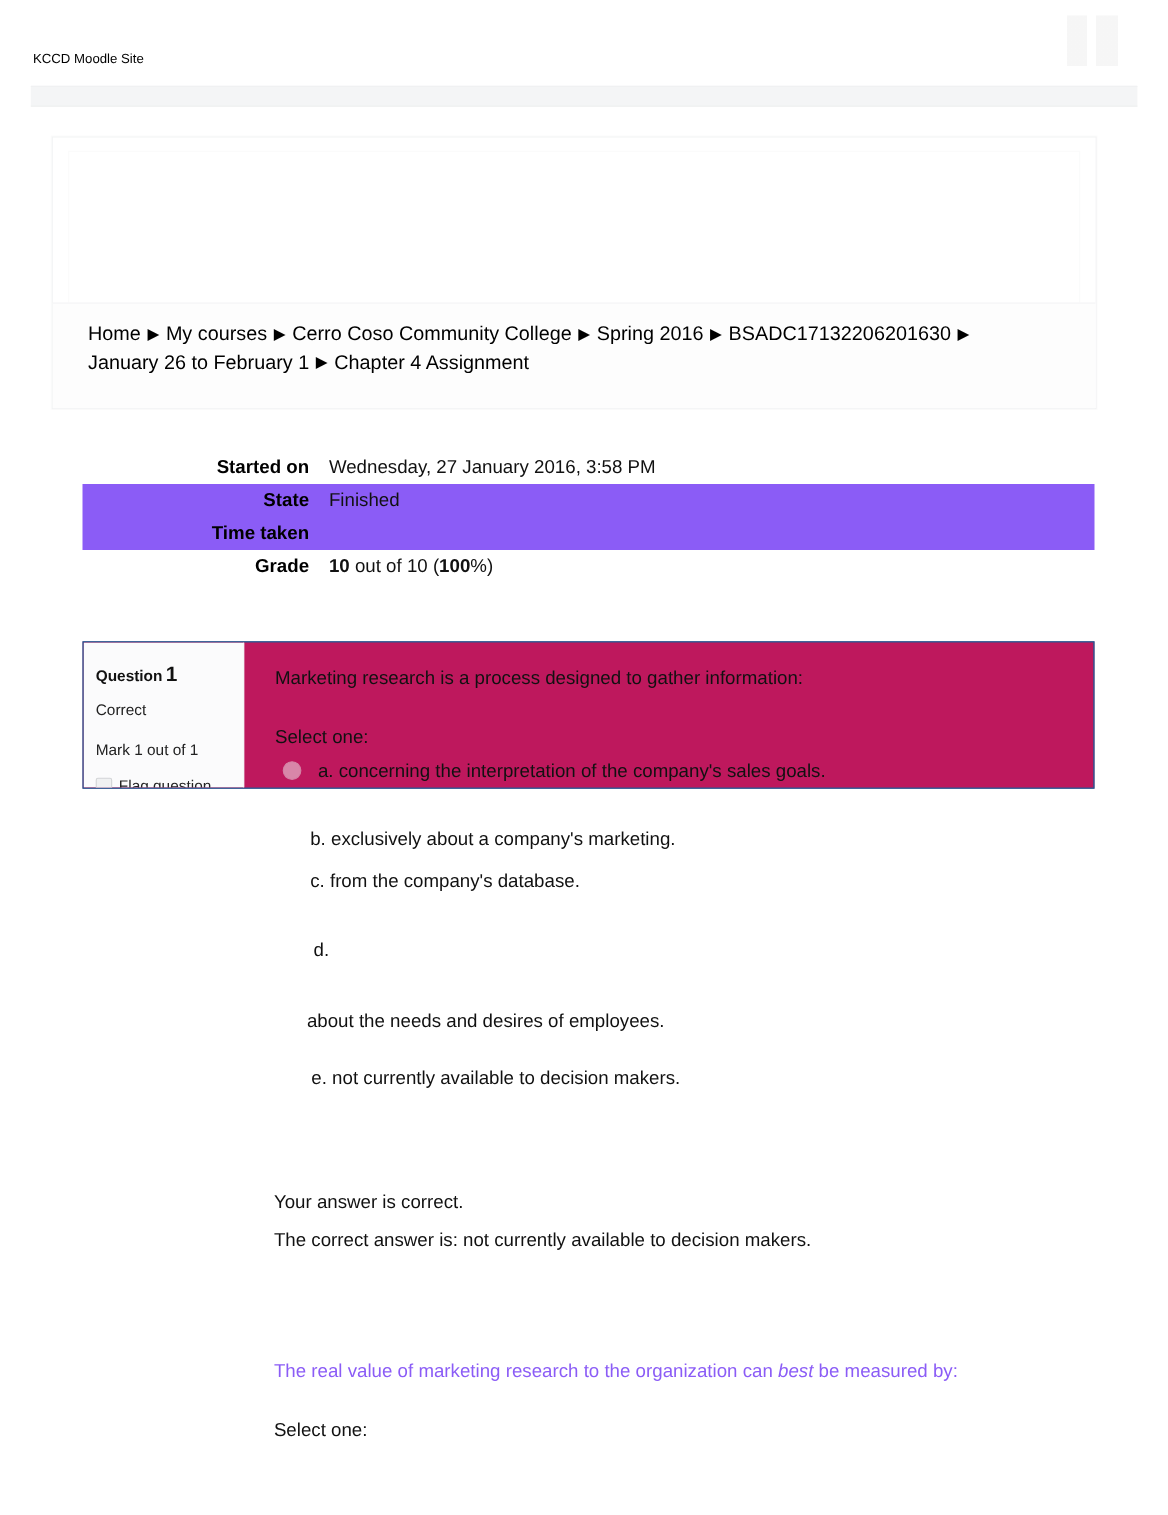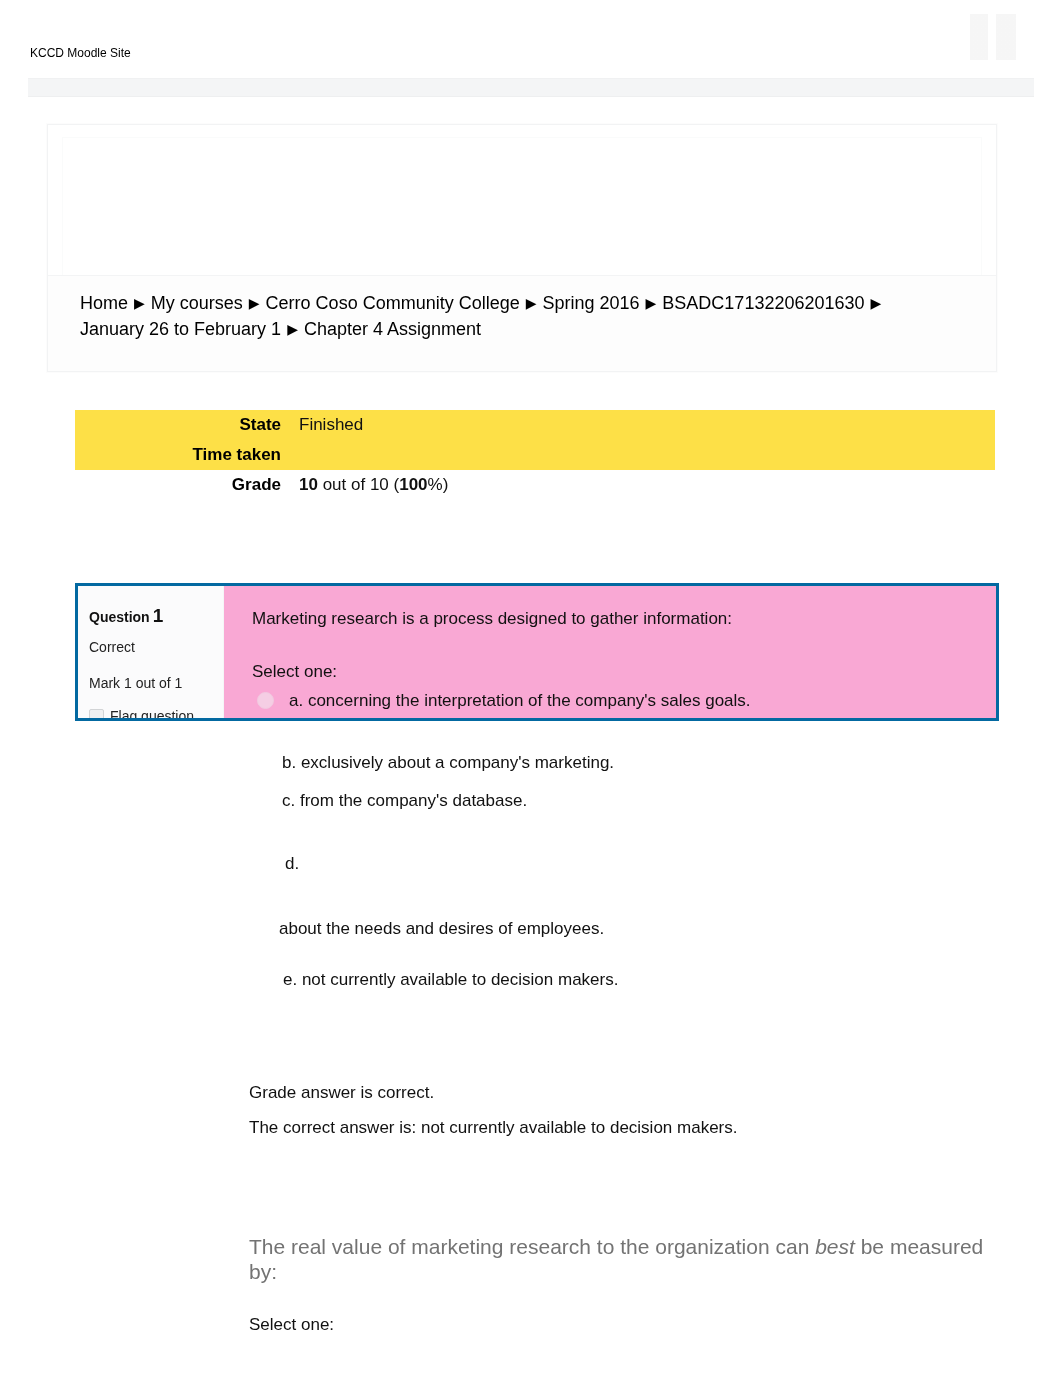--- a/index.html
+++ b/index.html
@@ -102,21 +102,21 @@
     position: absolute;
     left: 75px;
     top: 410px;
     width: 920px;
   }
   .summary-row {
     display: flex;
     align-items: baseline;
     height: 30px;
   }
-  .summary-row.alt { background: #fde047; }
+  .summary-row.alt { background: #8b5cf6; }
   .sum-label {
     width: 206px;
     text-align: right;
     font-weight: bold;
     font-size: 17px;
     line-height: 30px;
     color: #000;
     padding-right: 0;
   }
   .sum-value {
@@ -128,22 +128,22 @@
   }
   .sum-value b { font-weight: bold; }
 
   
   .question-card {
     position: absolute;
     left: 75px;
     top: 583px;
     width: 918px;
     height: 132px;
-    background: #f9a8d4;
-    border: 3px solid #0369a1;
+    background: #be185d;
+    border: 1px solid #0369a1;
     overflow: hidden;
   }
   .q-info {
     position: absolute;
     left: 0; top: 0;
     width: 145px;
     height: 132px;
     background: #fbfbfc;
     border-right: 1px solid #f5f6f7;
   }
@@ -250,23 +250,23 @@
   .fb-line.second { margin-top: 10px; }
 
   
   .question2 {
     position: absolute;
     left: 249px;
     top: 1234px;
     width: 740px;
   }
   .q2-text {
-    font-size: 21px;
-    line-height: 25px;
-    color: #737373;
+    font-size: 17px;
+    line-height: 25px;
+    color: #8b5cf6;
   }
   .q2-text i { font-style: italic; }
   .q2-selectone {
     margin-top: 28px;
     font-size: 17px;
     line-height: 25px;
     color: #111;
   }
 </style>
 </head>
@@ -284,20 +284,24 @@
 
   <div class="breadcrumb-bar">
     <div class="breadcrumb">
       <span class="bc-item">Home</span><span class="bc-sep">▶</span><span class="bc-item">My courses</span><span class="bc-sep">▶</span><span class="bc-item">Cerro Coso Community College</span><span class="bc-sep">▶</span><span class="bc-item">Spring 2016</span><span class="bc-sep">▶</span><span class="bc-item">BSADC17132206201630</span><span class="bc-sep">▶</span><span class="bc-item">January 26 to February 1</span><span class="bc-sep">▶</span><span class="bc-item">Chapter 4 Assignment</span>
     </div>
   </div>
 </div>
 
 <div class="summary">
 
+  <div class="summary-row">
+    <div class="sum-label">Started on</div>
+    <div class="sum-value">Wednesday, 27 January 2016, 3:58 PM</div>
+  </div>
 
   <div class="summary-row alt">
     <div class="sum-label">State</div>
     <div class="sum-value">Finished</div>
   </div>
 
 
   <div class="summary-row alt">
     <div class="sum-label">Time taken</div>
   </div>
@@ -351,20 +355,20 @@
     <span>about the needs and desires of employees.</span>
   </div>
 
   <div class="answer-row ans-e">
     <span>e. not currently available to decision makers.</span>
   </div>
 
 </div>
 
 <div class="feedback">
-  <div class="fb-line">Grade answer is correct.</div>
+  <div class="fb-line">Your answer is correct.</div>
   <div class="fb-line second">The correct answer is: not currently available to decision makers.</div>
 </div>
 
 <div class="question2">
   <div class="q2-text"><span>The real value of marketing research to the organization can </span><i>best</i><span> be measured by:</span></div>
   <div class="q2-selectone">Select one:</div>
 </div>
 
 </body></html>

